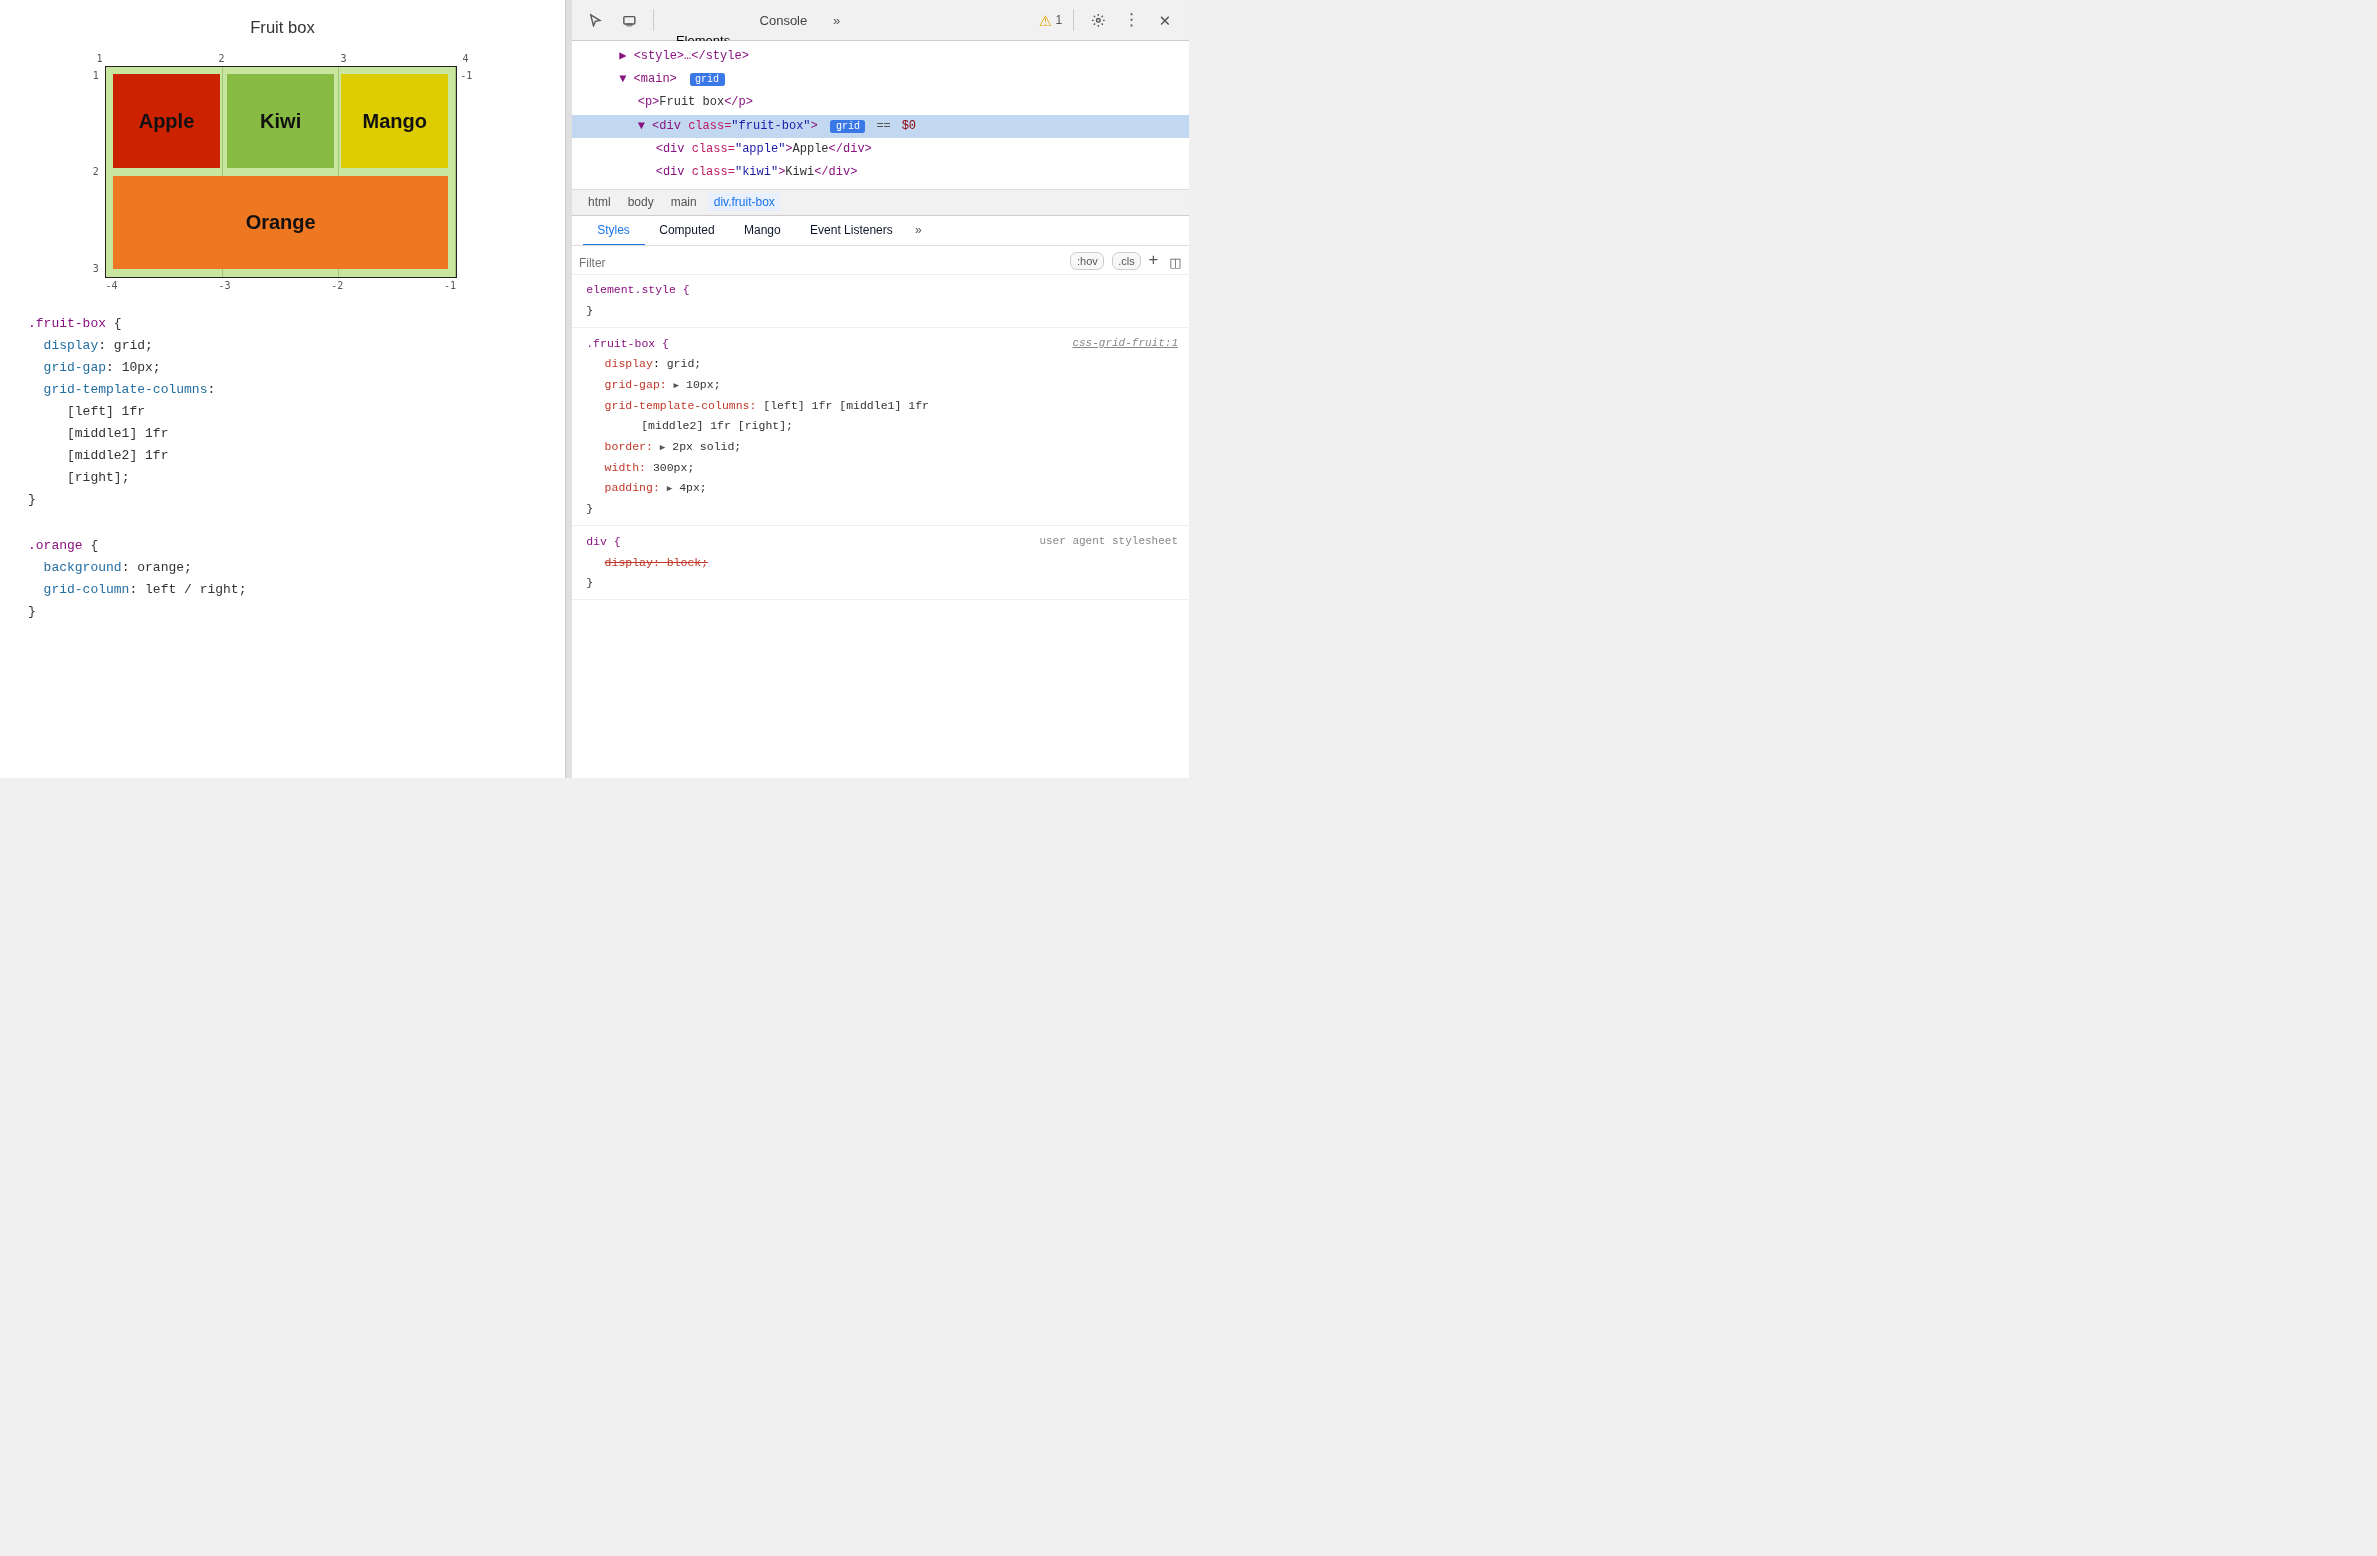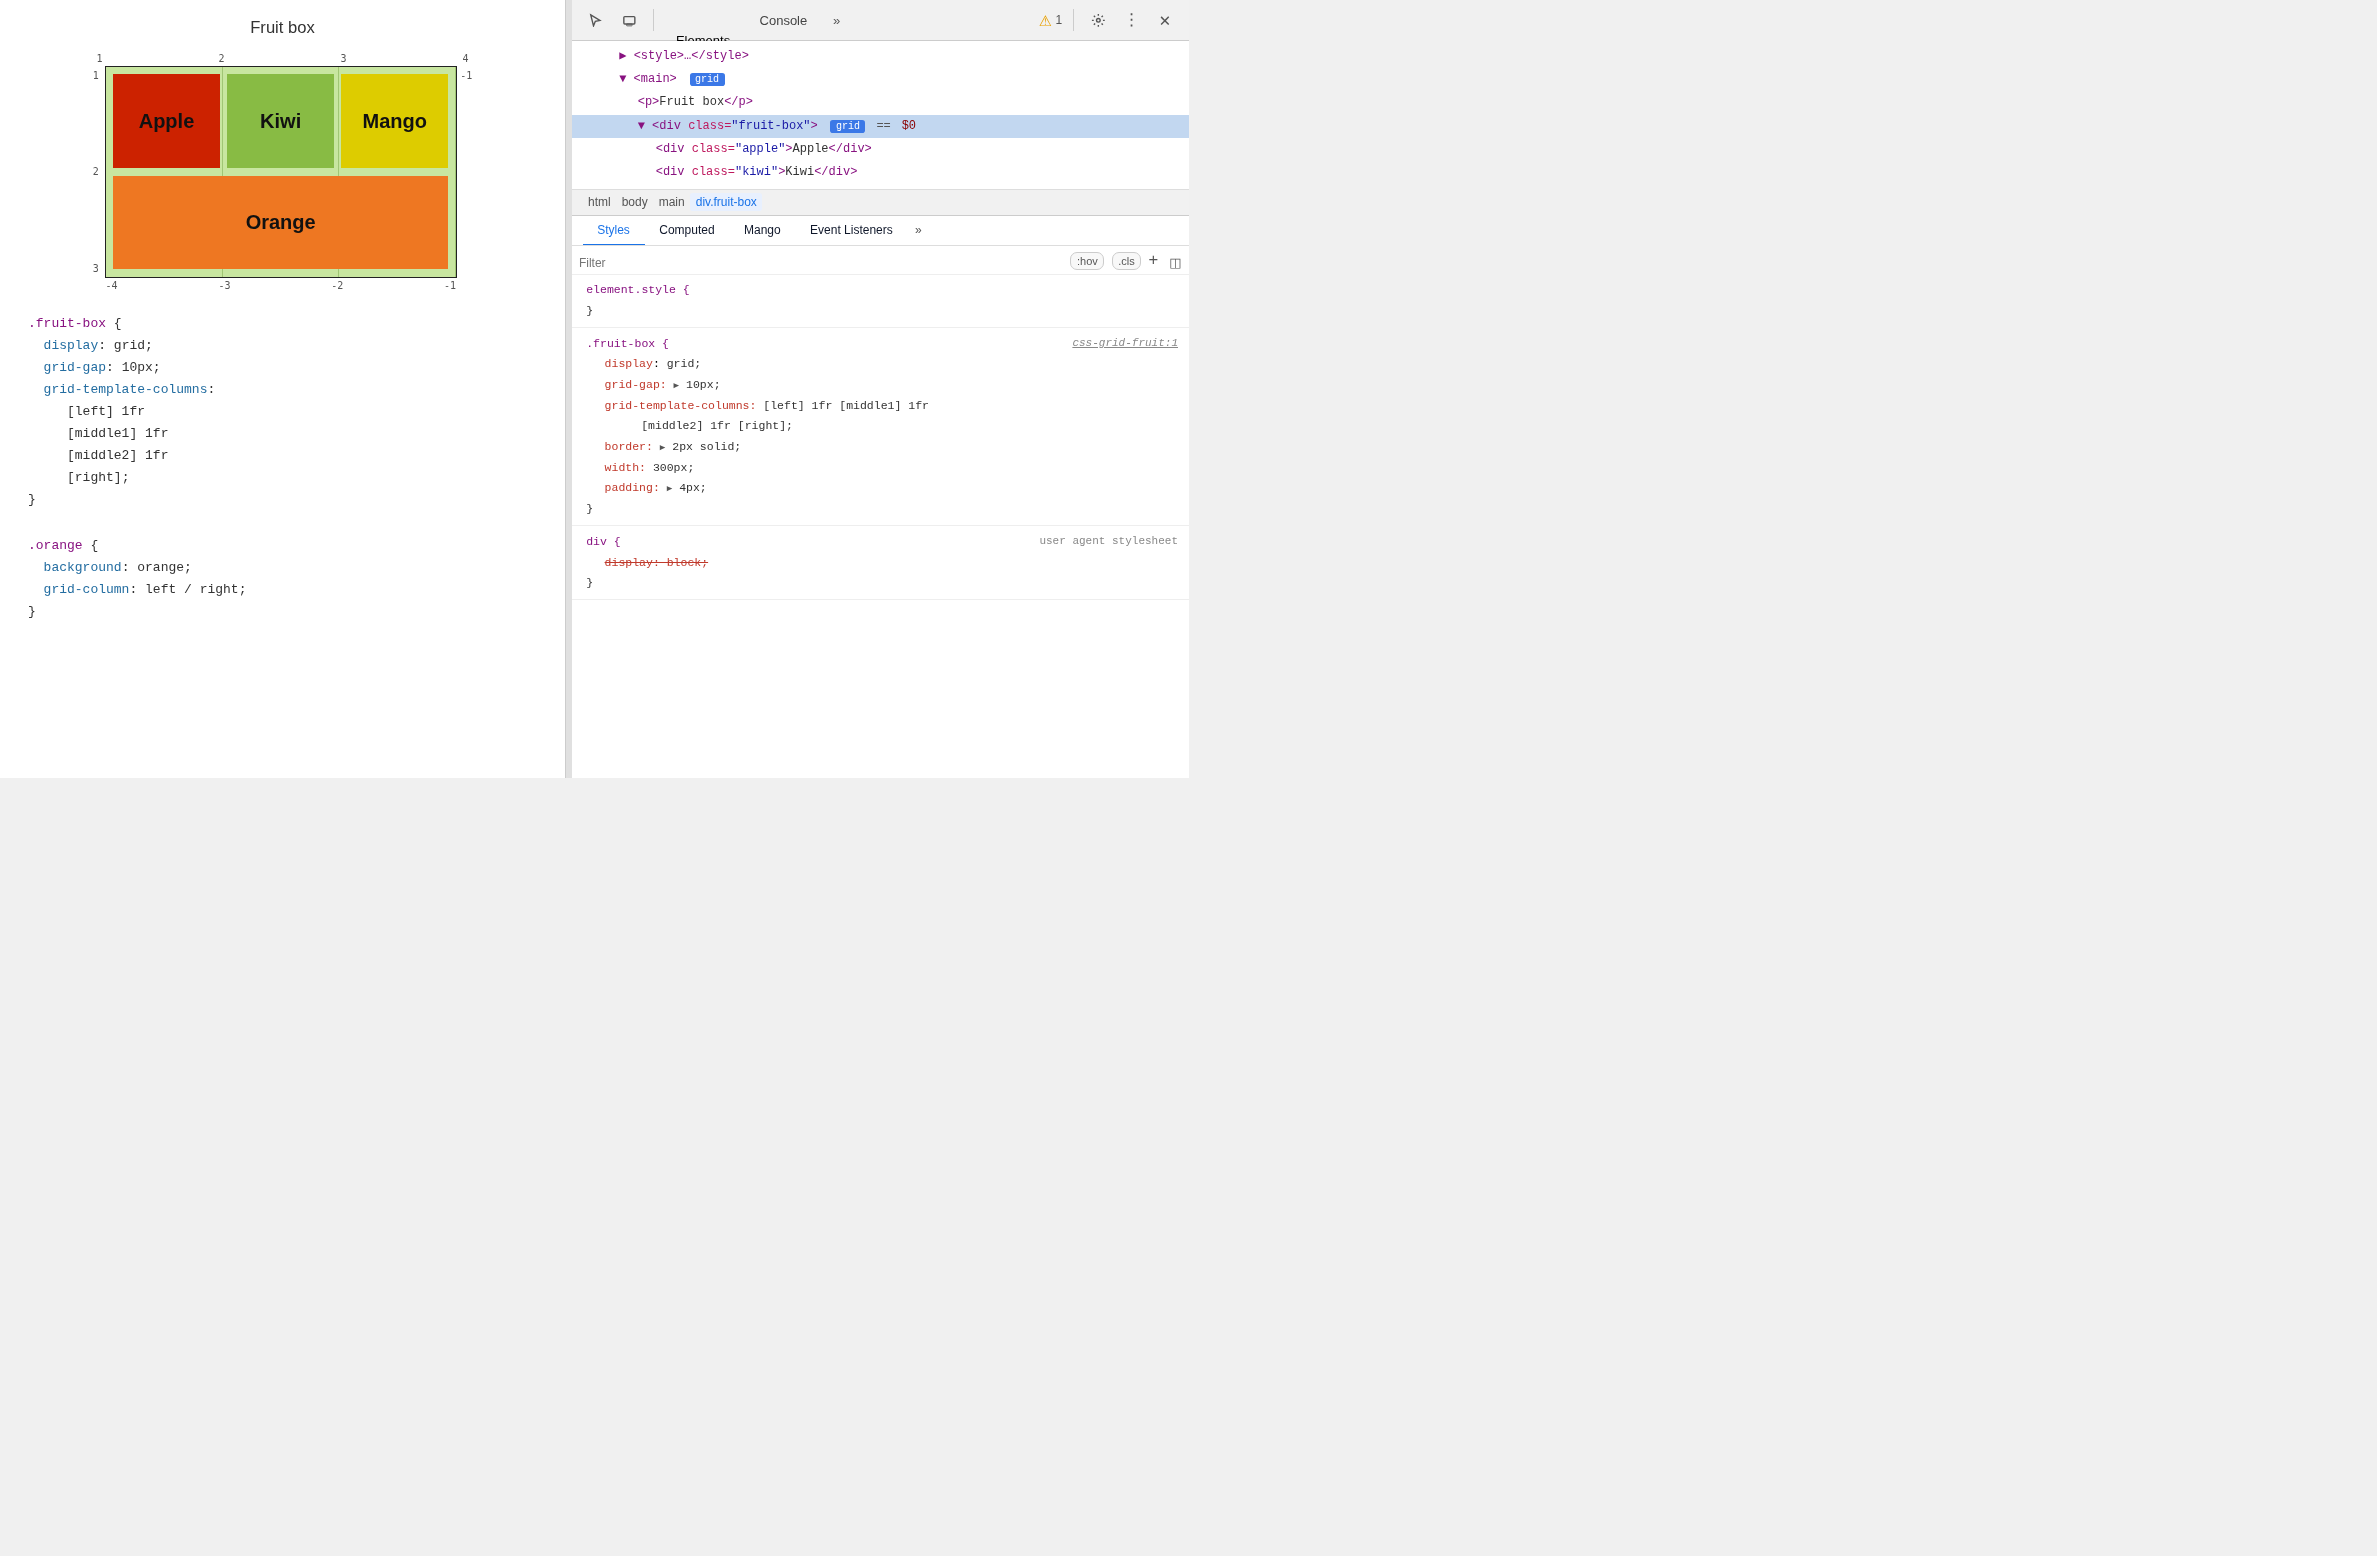--- a/index.html
+++ b/index.html
@@ -208,21 +208,21 @@
     .dom-dollar { color: #8B0000; }
 
     
     .breadcrumb-bar {
       background: #f1f1f1;
       border-bottom: 0.9px solid #ccc;
       padding: 3.7px 11px;
       font-size: 12px;
       display: flex;
       align-items: center;
-      gap: 0;
+      gap: 6px;
       color: #555;
     }
 
     .breadcrumb-item {
       cursor: pointer;
       padding: 1.8px 5.5px;
       border-radius: 2.8px;
     }
     .breadcrumb-item.active {
       background: #e8f0fe;

